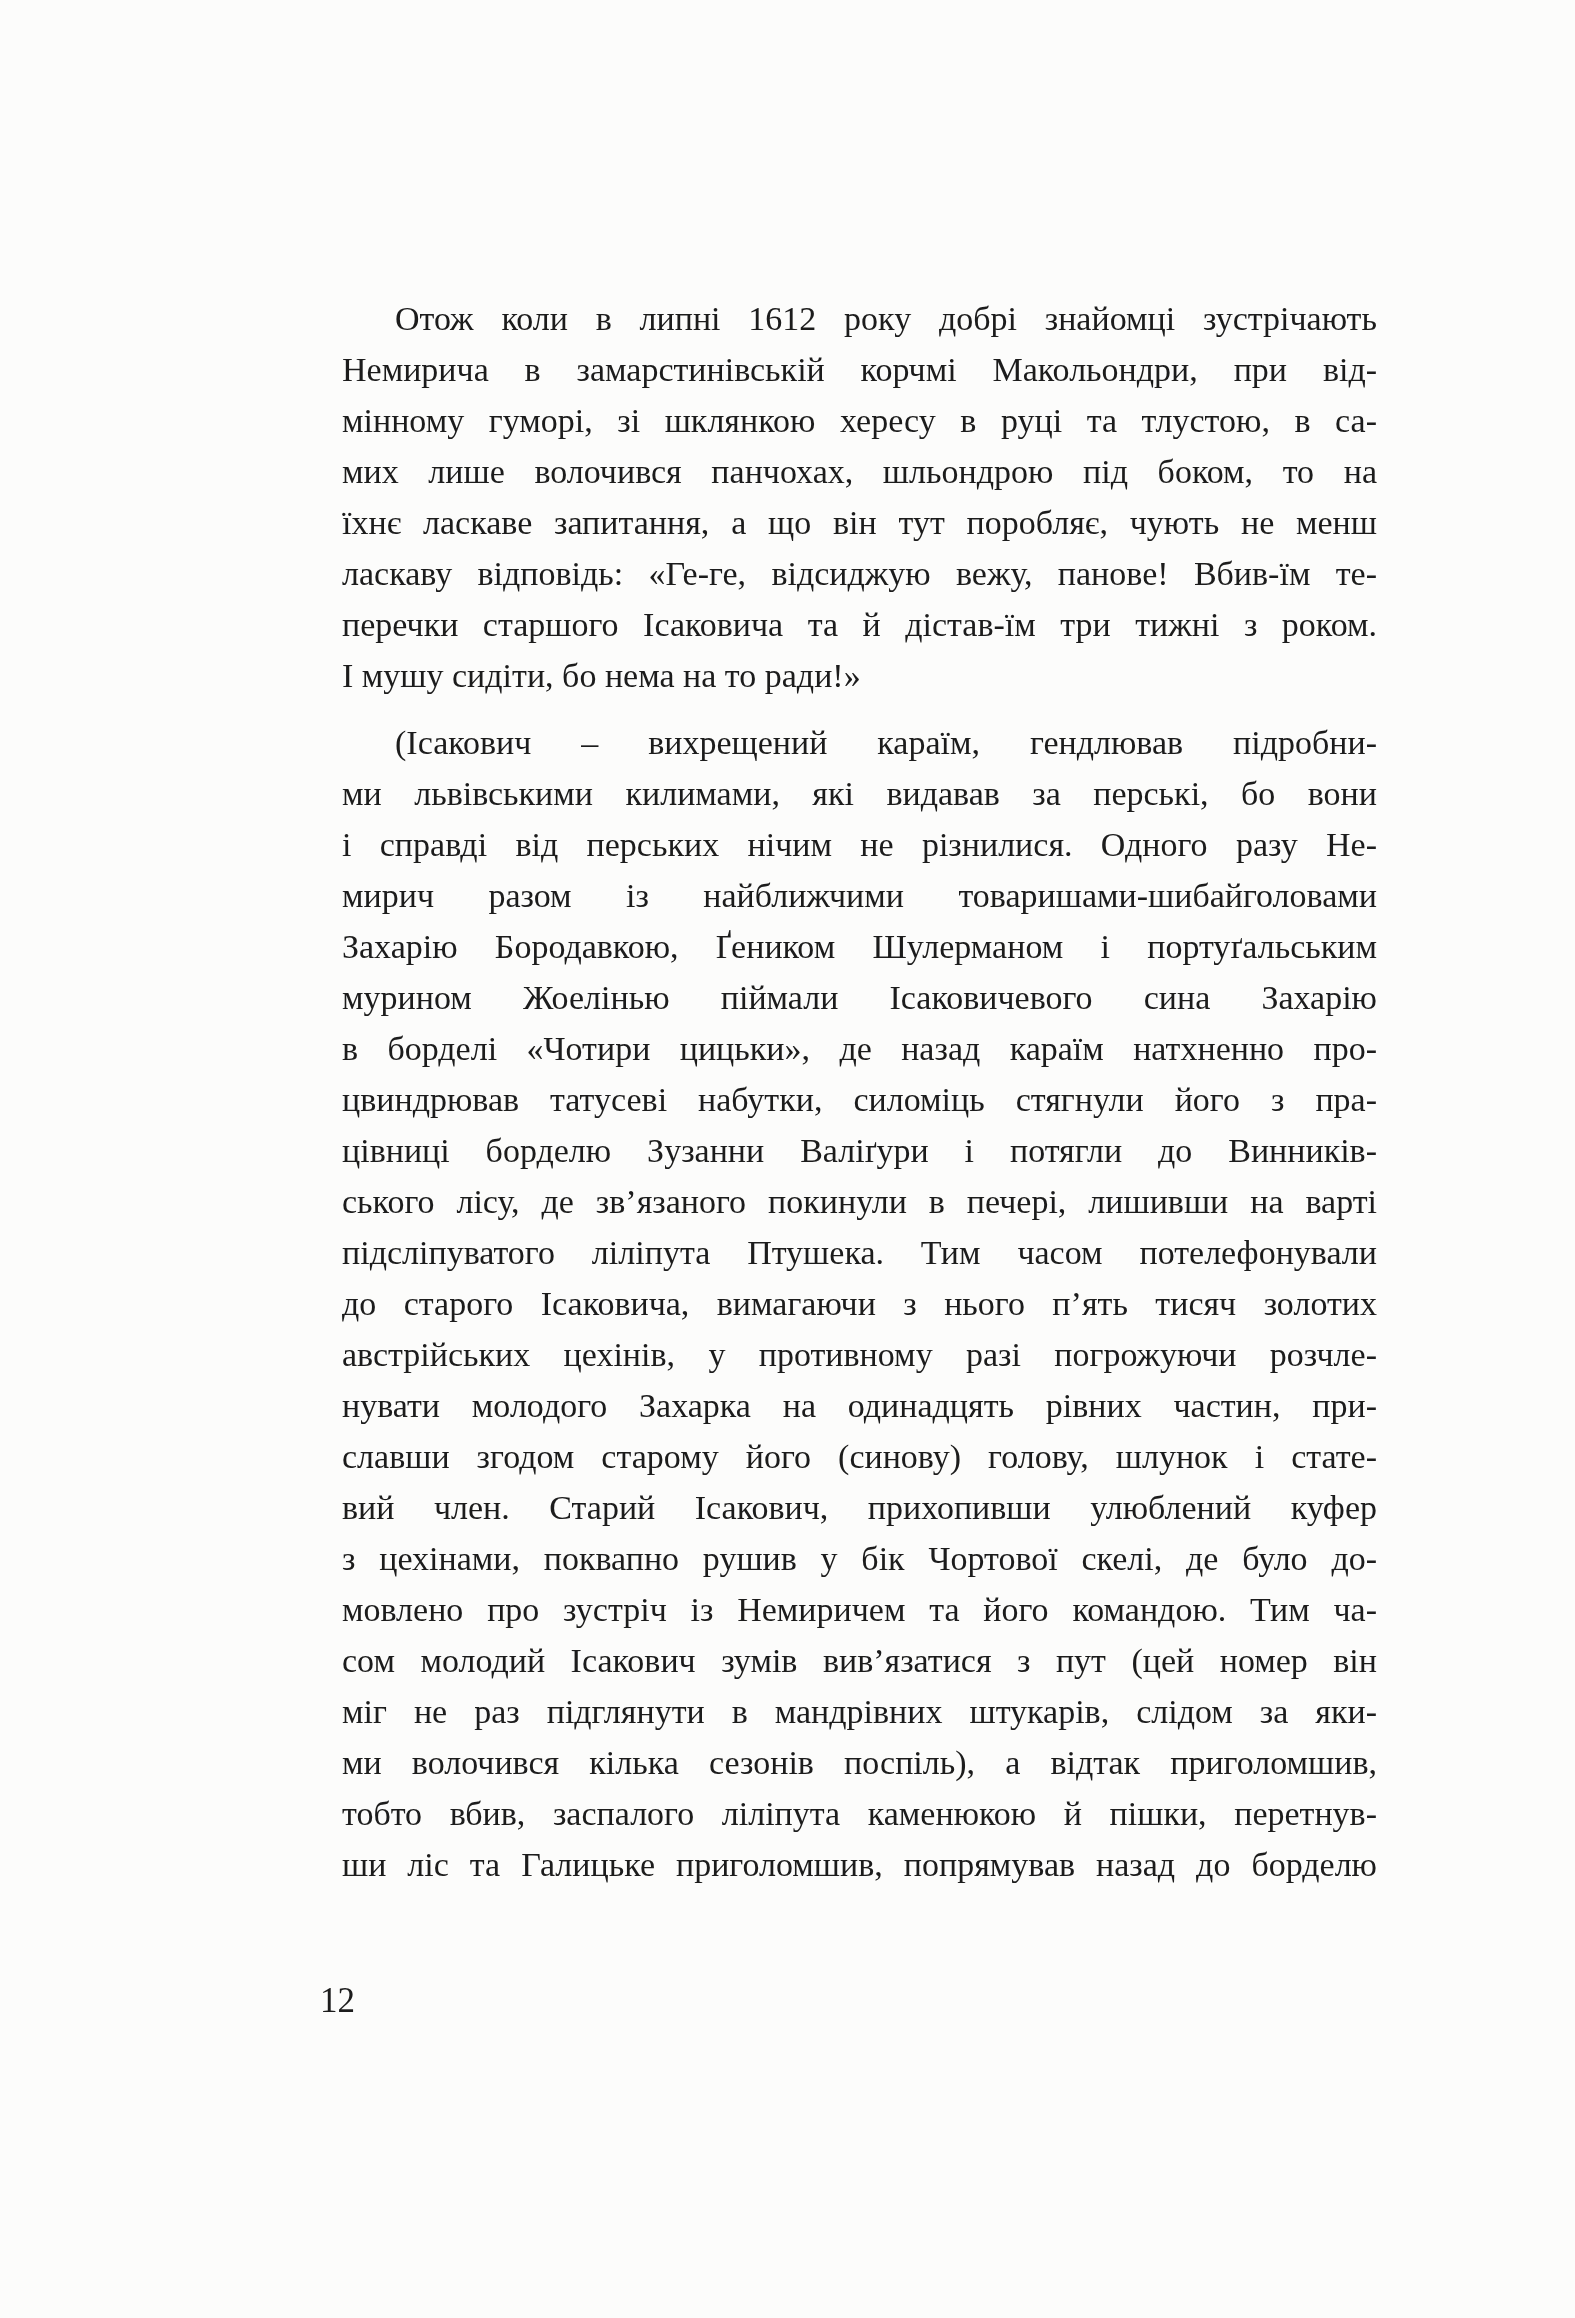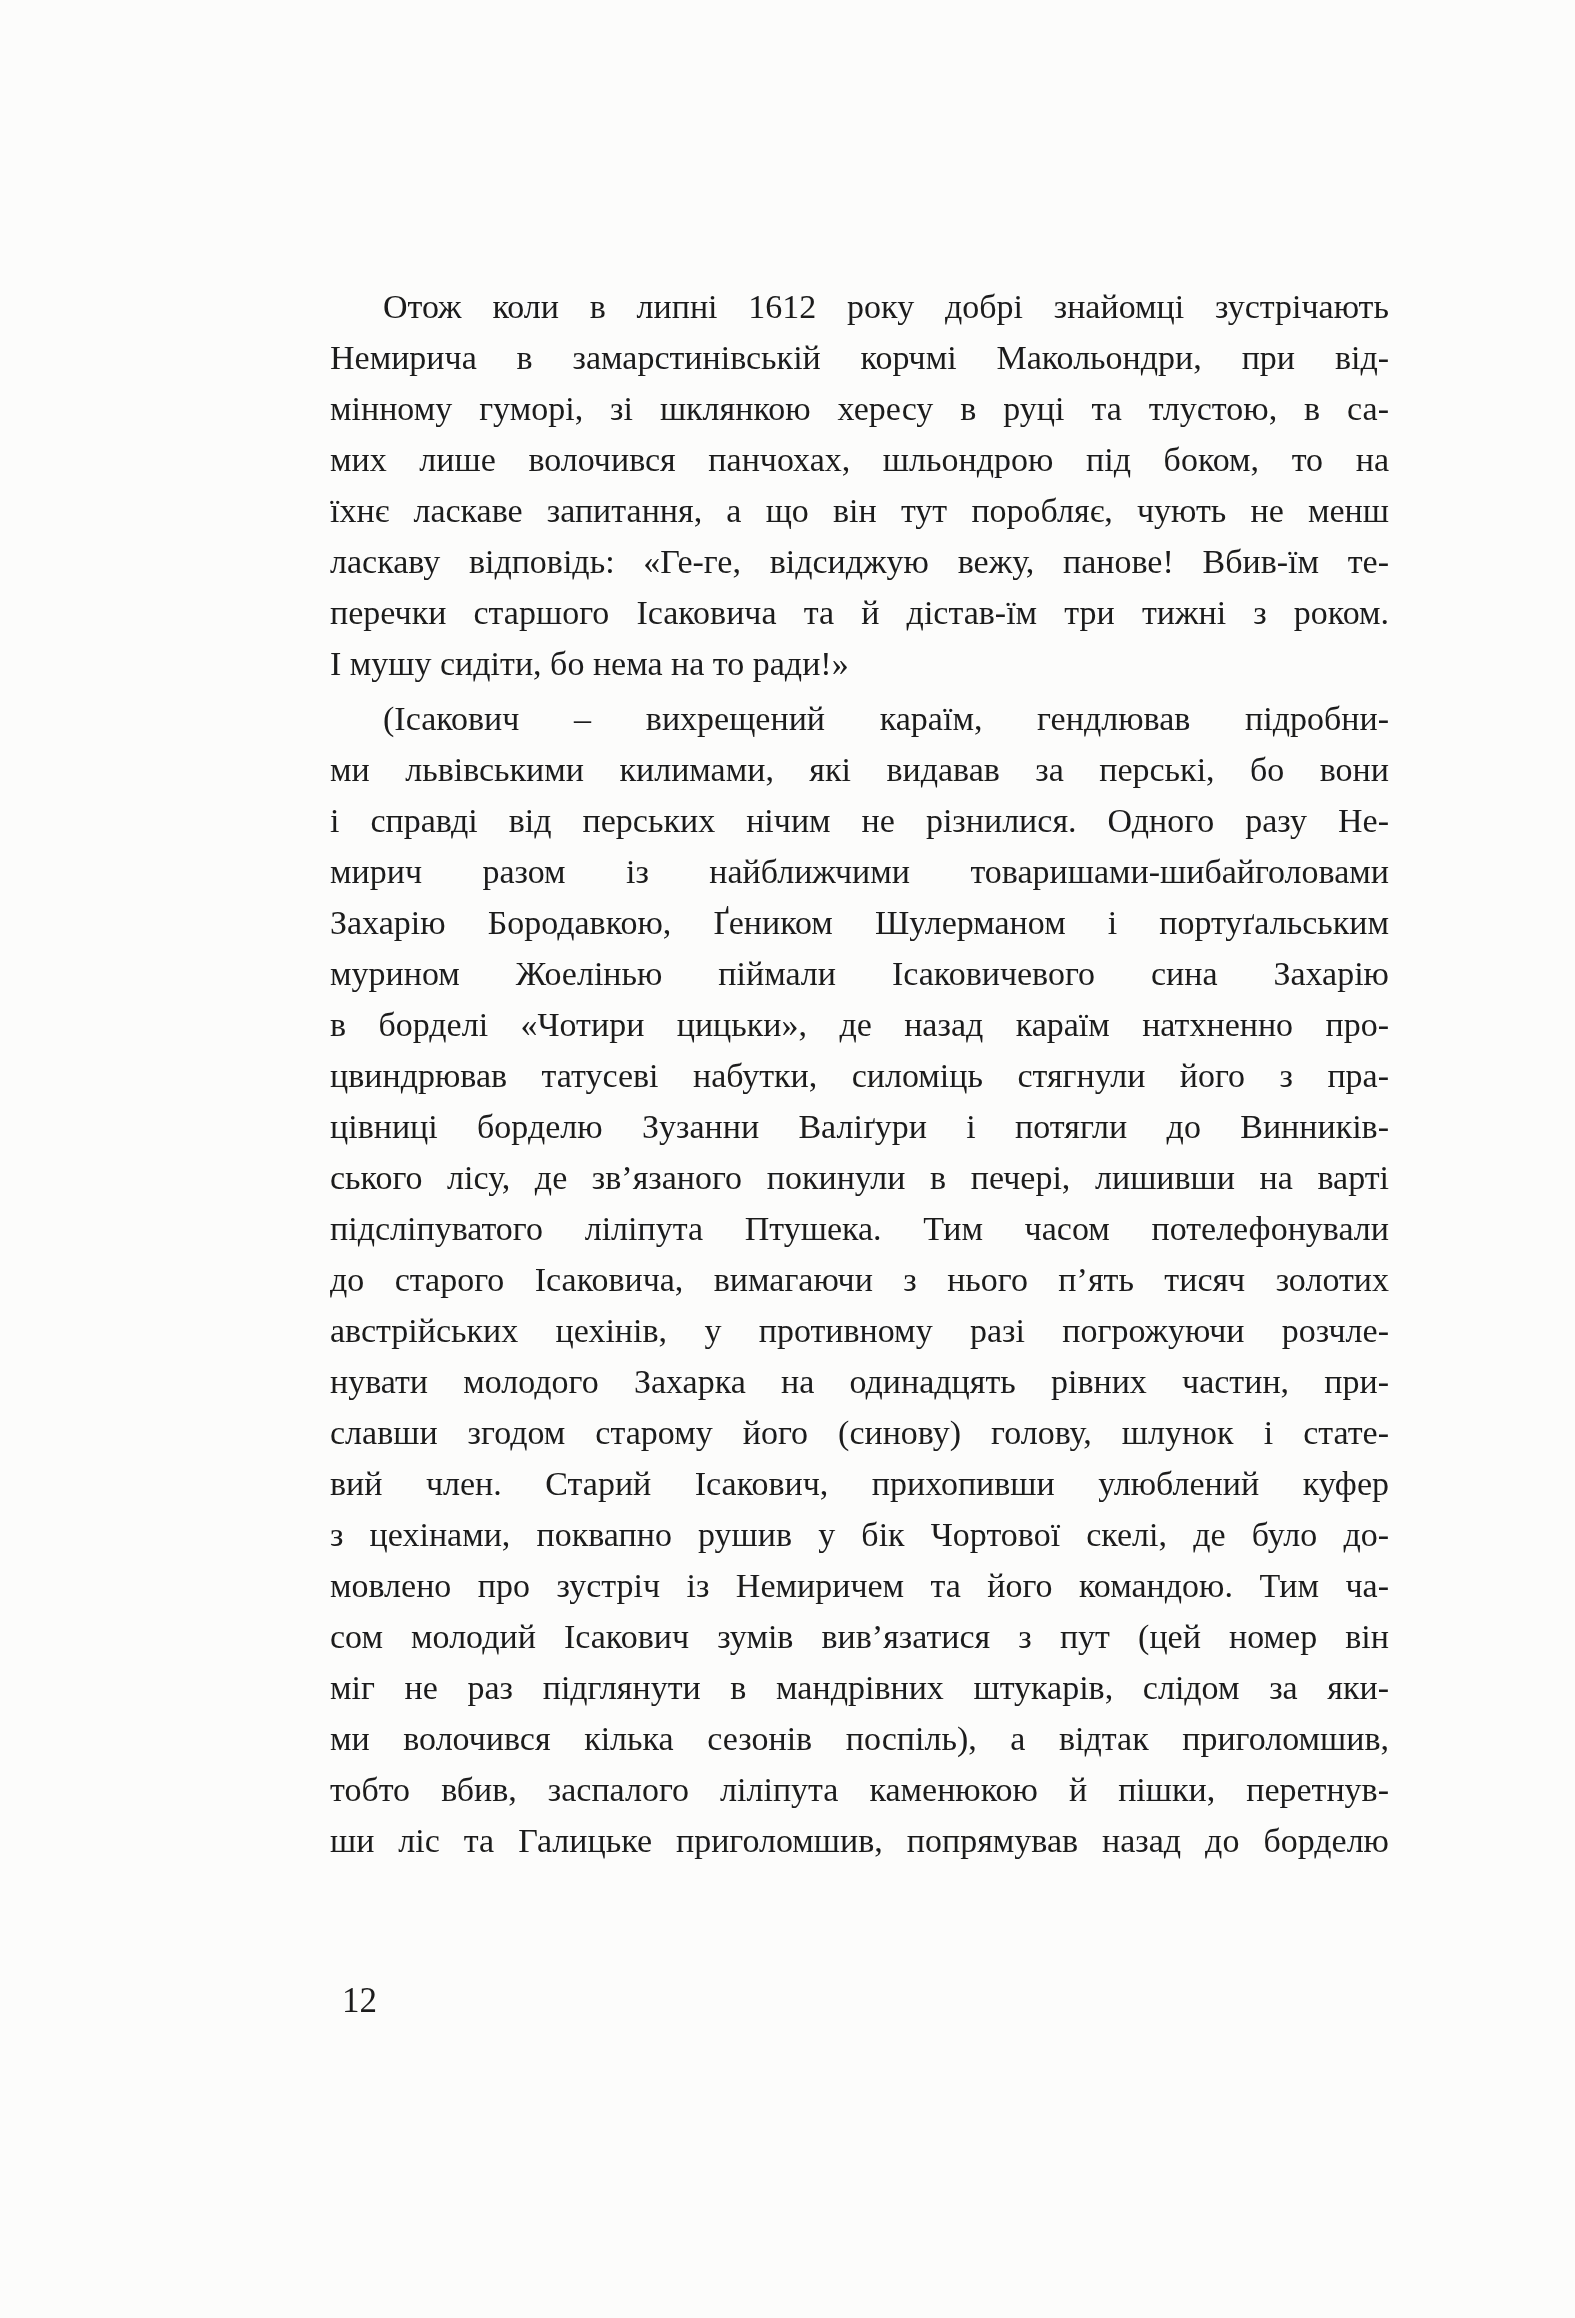--- a/index.html
+++ b/index.html
@@ -20,39 +20,39 @@
     position: absolute;
     left: 326px;
     top: 277px;
     width: 1067px;
     font-size: 34px;
     line-height: 51px;
     color: #1c1c1c;
     letter-spacing: 0px;
   }
   .paragraph {
-    margin: 4px;
+    margin: 16px;
     padding: 0;
   }
   .line {
     height: 51px;
     white-space: nowrap;
     text-align: justify;
     text-align-last: justify;
   }
   .line.indent {
     text-indent: 53px;
   }
   .line.flush {
     text-align: left;
     text-align-last: left;
   }
   .page-number {
     position: absolute;
-    left: 342px;
+    left: 320px;
     top: 1980px;
     font-size: 35px;
     line-height: 41px;
     color: #1c1c1c;
   }
 </style>
 </head>
 <body>
 
 <div class="page">

